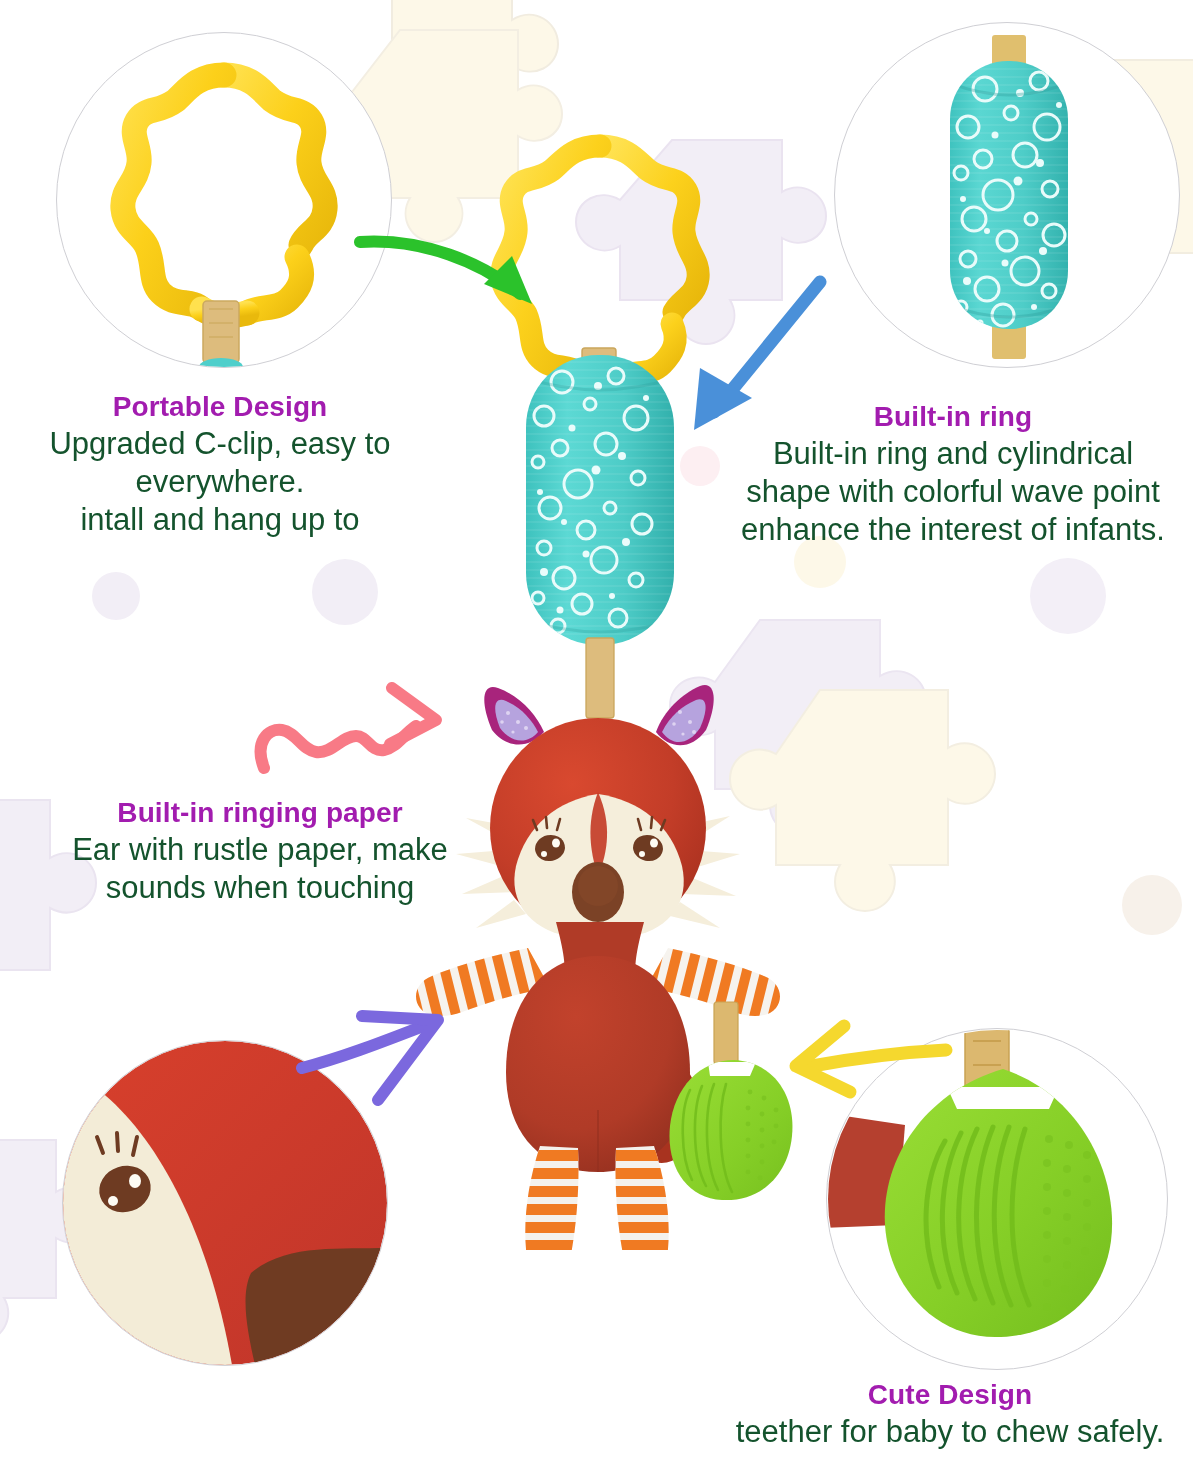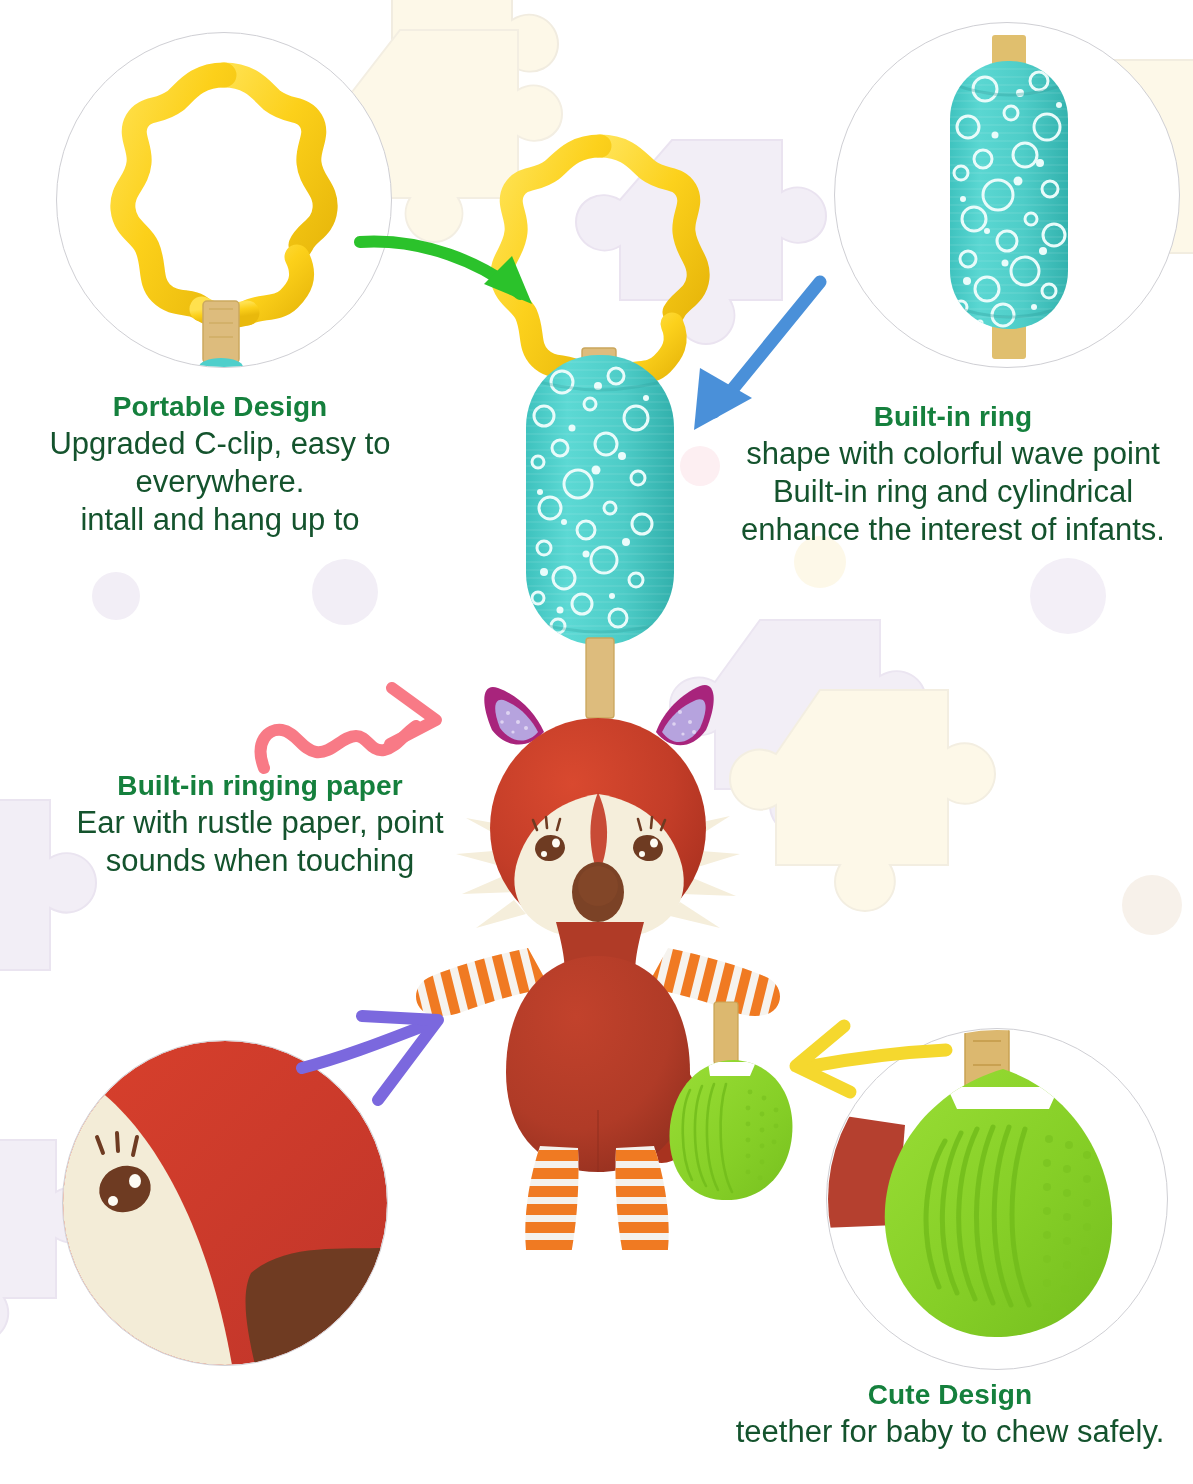--- a/index.html
+++ b/index.html
@@ -21,21 +21,21 @@
     border:1px solid #cfcfd4;
     background:#fff;
     overflow:hidden;
     z-index:3;
   }
   .inset-open{border:1px solid #cfcfd4;background:transparent;}
 
   
   .txt{position:absolute;text-align:center;z-index:6;color:#4a4a4a;}
   .txt .h{
-    font-size:28px;font-weight:bold;color:#15803d;
+    font-size:28px;font-weight:bold;color:#a21caf;
     line-height:1.18;margin:0 0 2px 0;letter-spacing:.1px;
   }
   .txt .b{
     font-size:31px;font-weight:normal;color:#14532d;
     line-height:1.22;margin:0;
   }
 
   
   .arrow{position:absolute;z-index:7;}
 
@@ -742,28 +742,28 @@
 
   <div class="txt" style="left:10px;top:390px;width:420px;">
     <p class="h">Portable Design</p>
     <p class="b">Upgraded C-clip, easy to</p>
     <p class="b">everywhere.</p>
     <p class="b">intall and hang up to</p>
   </div>
 
   <div class="txt" style="left:722px;top:390px;width:462px;margin-top:10px;">
     <p class="h">Built-in ring</p>
+    <p class="b">Built-in ring and cylindrical</p>
     <p class="b">shape with colorful wave point</p>
-    <p class="b">Built-in ring and cylindrical</p>
     <p class="b">enhance the interest of infants.</p>
   </div>
 
-  <div class="txt" style="left:48px;top:769px;width:424px;">
+  <div class="txt" style="left:48px;top:796px;width:424px;">
     <p class="h">Built-in ringing paper</p>
-    <p class="b">Ear with rustle paper, point</p>
+    <p class="b">Ear with rustle paper, make</p>
     <p class="b">sounds when touching</p>
   </div>
 
 
   <div class="txt" style="left:712px;top:1378px;width:476px;">
     <p class="h">Cute Design</p>
     <p class="b">teether for baby to chew safely.</p>
   </div>
 
 </div>

